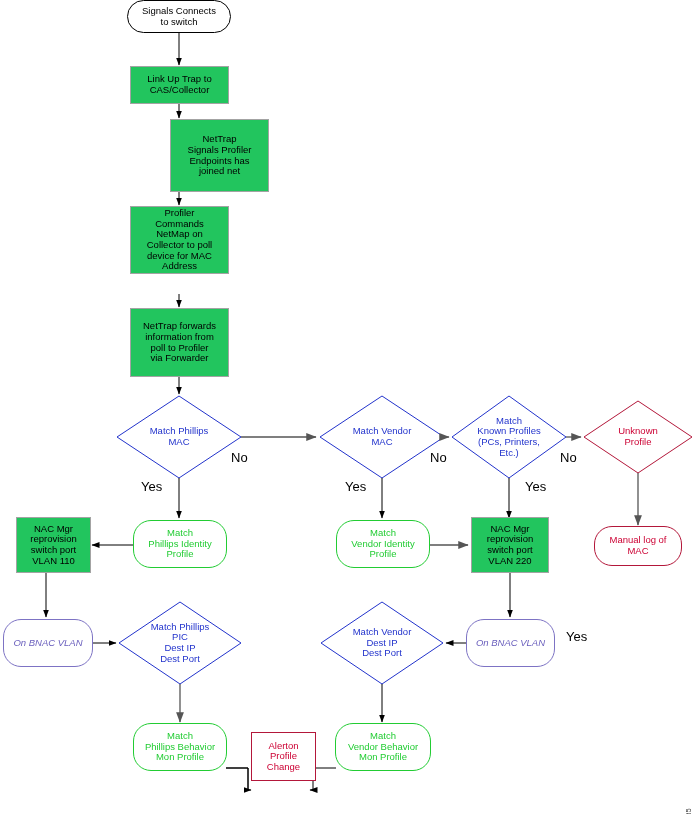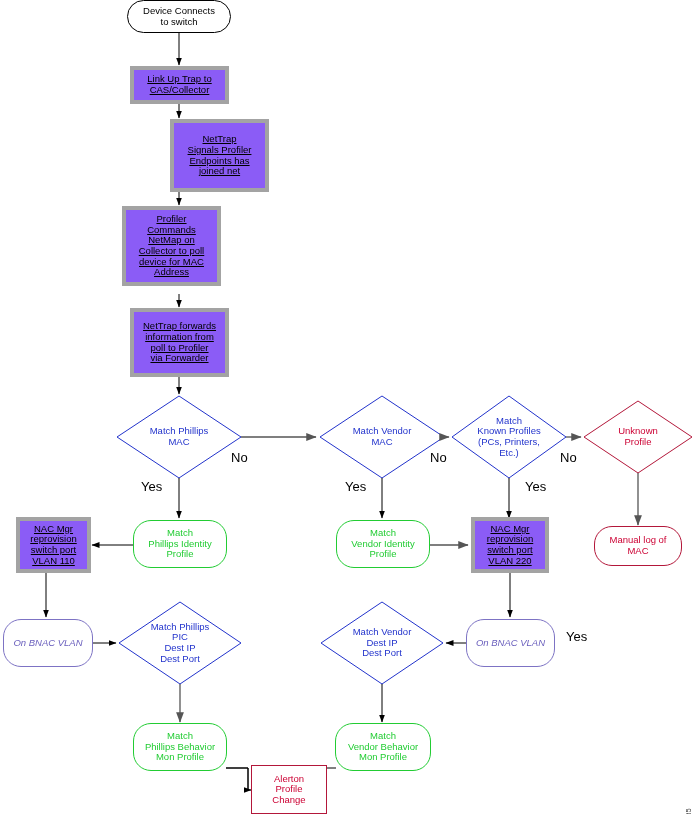--- a/index.html
+++ b/index.html
@@ -27,24 +27,23 @@
     align-items: center;
     justify-content: center;
     text-align: center;
     line-height: 1.12;
     font-size: 9.5px;
     white-space: pre-line;
     z-index: 3;
   }
   
   .rect {
-    border: 4px solid #a3a3a3;
-    background: #8b5cf6;
+    border: 1px solid #a3a3a3;
+    background: #22c55e;
     color: #000000;
-    text-decoration: underline;
   }
   .rect-red {
     border: 1px solid #b3173a;
     background: #ffffff;
     color: #cc0033;
   }
   
   .round {
     border: 1px solid #000000;
     border-radius: 18px;
@@ -156,37 +155,37 @@
 
   <line x1="180" y1="684" x2="180" y2="722" stroke="#555555" stroke-width="1.3" fill="none" marker-end="url(#arrow-gray)"></line>
   <line x1="382" y1="684" x2="382" y2="722" stroke="#000000" stroke-width="1" fill="none" marker-end="url(#arrow-black)"></line>
 
   <polyline points="226,768 248,768 248,790" stroke="#000000" stroke-width="1" fill="none"></polyline>
   <polyline points="226,768 248,768 248,790 251,790" stroke="#000000" stroke-width="1" fill="none" marker-end="url(#arrow-black)"></polyline>
   <polyline points="336,768 313,768 313,790 310,790" stroke="#000000" stroke-width="1" fill="none" marker-end="url(#arrow-black)"></polyline>
 </svg>
 
 <div class="node round" style="left:127px; top:0px; width:104px; height:33px;">
-  <span>Device Connects
+  <span>Signals Connects
 to switch</span>
 </div>
 
 <div class="node rect" style="left:130px; top:66px; width:99px; height:38px;">
   <span>Link Up Trap to
 CAS/Collector</span>
 </div>
 
 <div class="node rect" style="left:130px; top:119px; width:99px; height:73px;margin-left:40px;">
   <span>NetTrap
 Signals Profiler
 Endpoints has
 joined net</span>
 </div>
 
-<div class="node rect" style="left:122px; top:206px; width:99px; height:80px;">
+<div class="node rect" style="left:130px; top:206px; width:99px; height:68px;">
   <span>Profiler
 Commands
 NetMap on
 Collector to poll
 device for MAC
 Address</span>
 </div>
 
 <div class="node rect" style="left:130px; top:308px; width:99px; height:69px;">
   <span>NetTrap forwards
@@ -282,19 +281,19 @@
 Phillips Behavior
 Mon Profile</span>
 </div>
 
 <div class="node round-green" style="left:335px; top:723px; width:96px; height:48px;">
   <span>Match
 Vendor Behavior
 Mon Profile</span>
 </div>
 
-<div class="node rect-red" style="left:251px; top:765px; width:76px; height:49px;">
+<div class="node rect-red" style="left:251px; top:732px; width:65px; height:49px;">
   <span>Alerton
 Profile
 Change</span>
 </div>
 
 <div id="doc-id">225885</div>
 
 </body></html>

